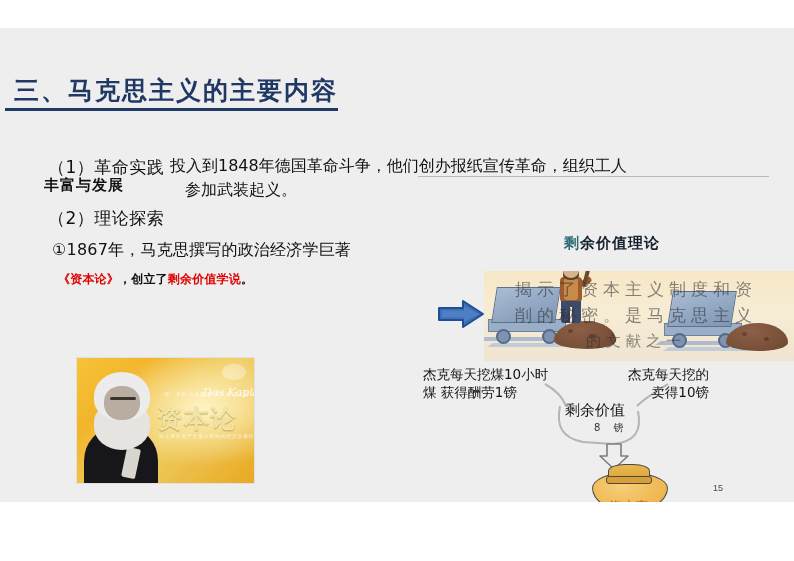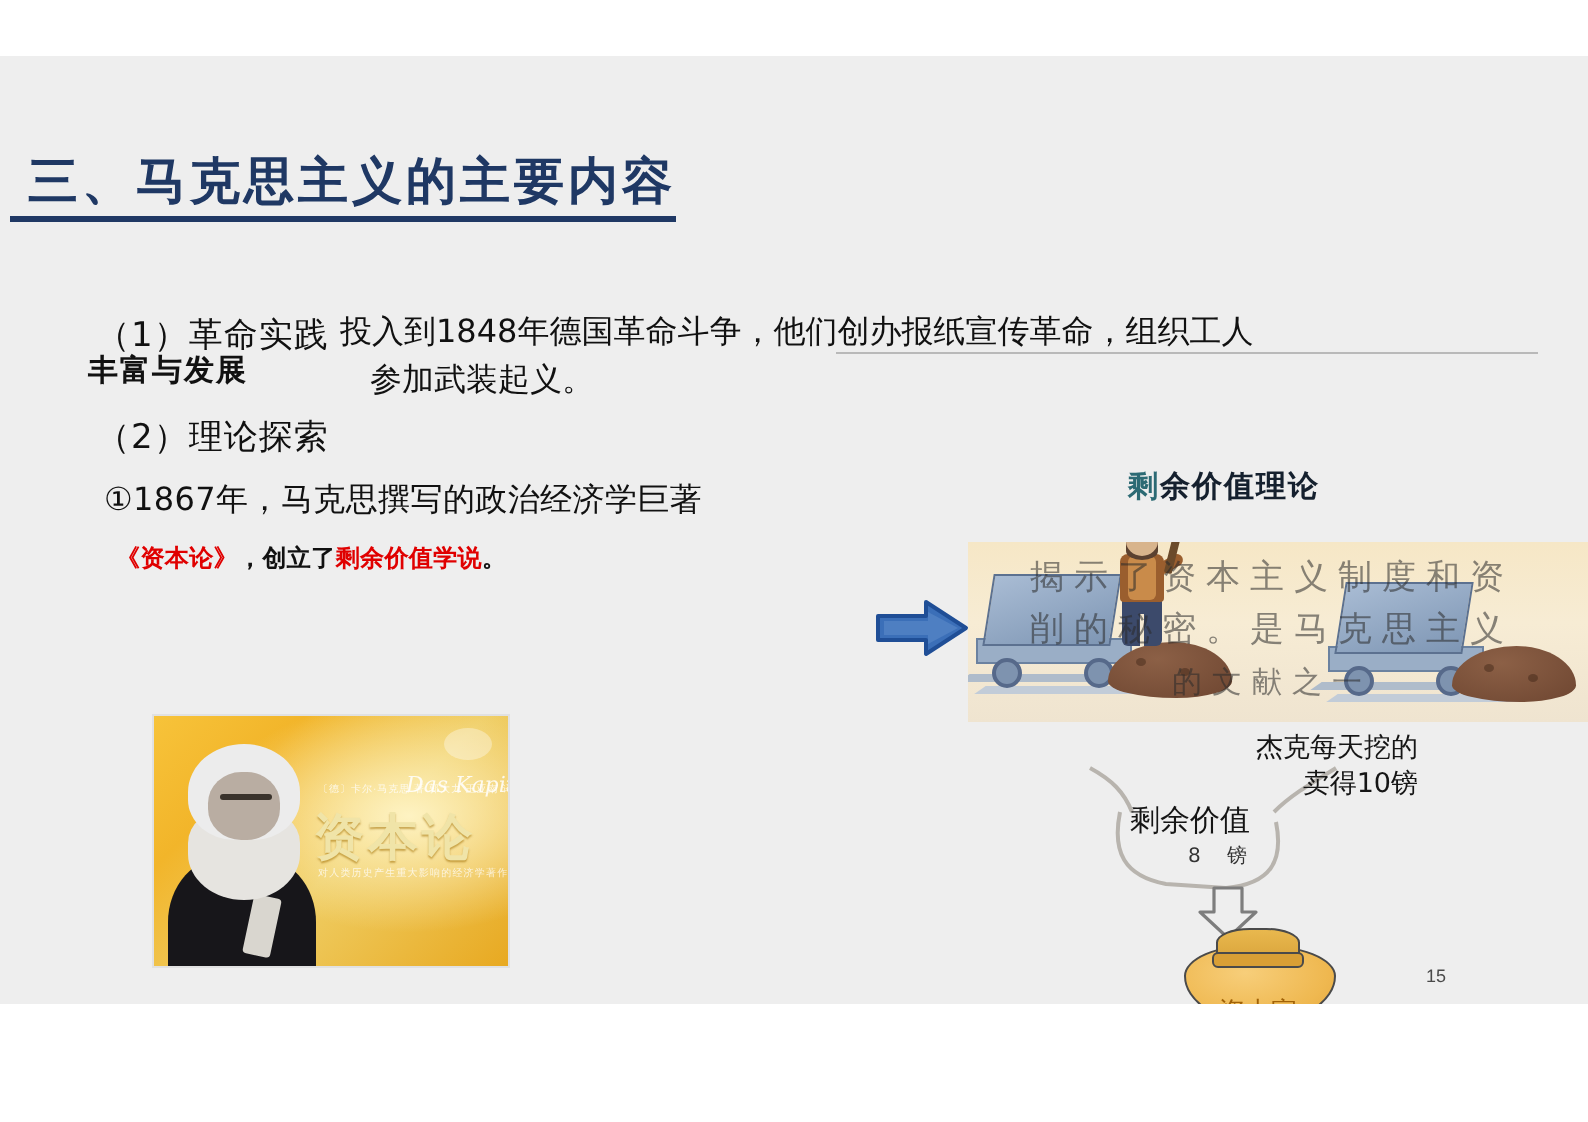--- a/index.html
+++ b/index.html
@@ -523,20 +523,24 @@
     </div>
   </div>
 
   <svg id="connectors">
     <path d="M 545 356 C 556 362, 562 368, 566 378" fill="none" stroke="#b8b4ae" stroke-width="2"></path>
     <path d="M 668 356 C 655 364, 645 370, 637 378" fill="none" stroke="#b8b4ae" stroke-width="2"></path>
     <path d="M 560 378 C 556 398, 562 410, 583 414 L 613 416 C 635 414, 642 403, 638 383" fill="none" stroke="#b8b4ae" stroke-width="2"></path>
     <path d="M 607 416 L 607 428 L 600 428 L 614 441 L 628 428 L 621 428 L 621 416 Z" fill="#eeeeee" stroke="#7d7d7d" stroke-width="1.6" stroke-linejoin="round"></path>
   </svg>
 
+  <div class="caption" id="cap-left">
+    <div>杰克每天挖煤10小时</div>
+    <div>煤  获得酬劳1镑</div>
+  </div>
 
   <div class="caption" id="cap-right">
     <div>杰克每天挖的</div>
     <div>卖得10镑</div>
   </div>
 
   <div id="cap-center">剩余价值</div>
   <div id="cap-center-sub">8  镑</div>
 
   <div id="moneybag">

